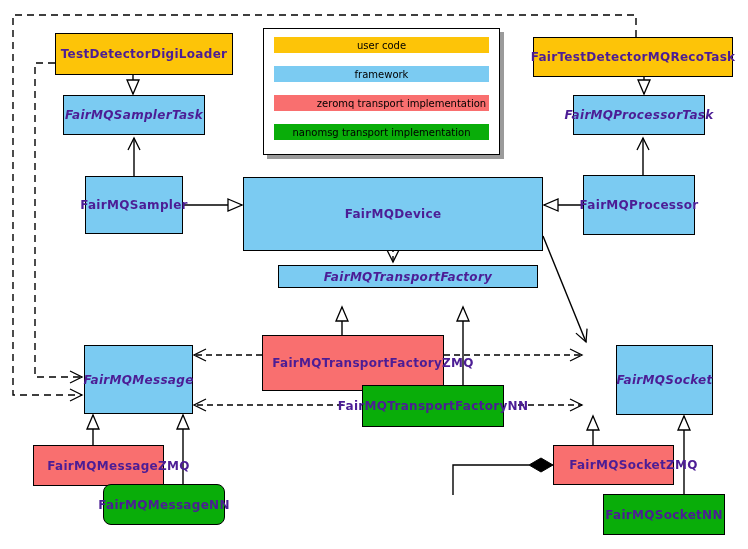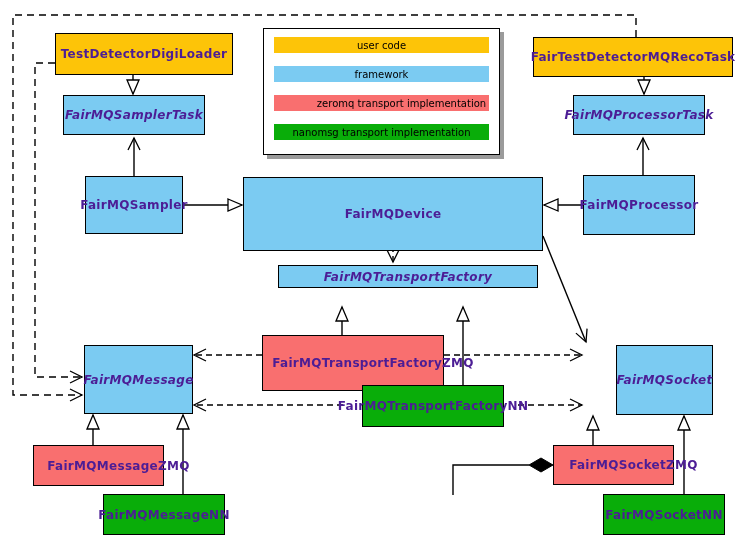--- a/index.html
+++ b/index.html
@@ -99,20 +99,20 @@
   <div class="node cat-zeromq" style="left:262px;top:335px;width:182px;height:56px;">FairMQTransportFactoryZMQ</div>
 
   <div class="node cat-nanomsg" style="left:362px;top:385px;width:142px;height:42px;">FairMQTransportFactoryNN</div>
 
   <div class="node cat-framework abstract" style="left:84px;top:345px;width:109px;height:69px;">FairMQMessage</div>
 
   <div class="node cat-framework abstract" style="left:572px;top:345px;width:97px;height:70px;margin-left:44px;">FairMQSocket</div>
 
   <div class="node cat-zeromq" style="left:33px;top:445px;width:131px;height:41px;">FairMQMessageZMQ</div>
 
-  <div class="node cat-nanomsg" style="left:103px;top:494px;width:122px;height:41px;">FairMQMessageNN</div>
+  <div class="node cat-nanomsg" style="left:103px;top:484px;width:122px;height:41px;border-radius:8px;">FairMQMessageNN</div>
 
 
   <div class="node cat-zeromq" style="left:553px;top:445px;width:121px;height:40px;">FairMQSocketZMQ</div>
 
   <div class="node cat-nanomsg" style="left:603px;top:494px;width:122px;height:41px;">FairMQSocketNN</div>
 
 </div>
 
 </body></html>

